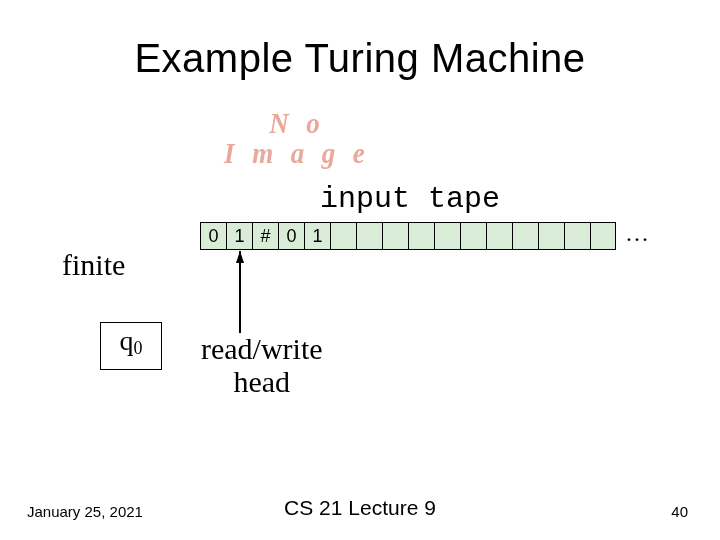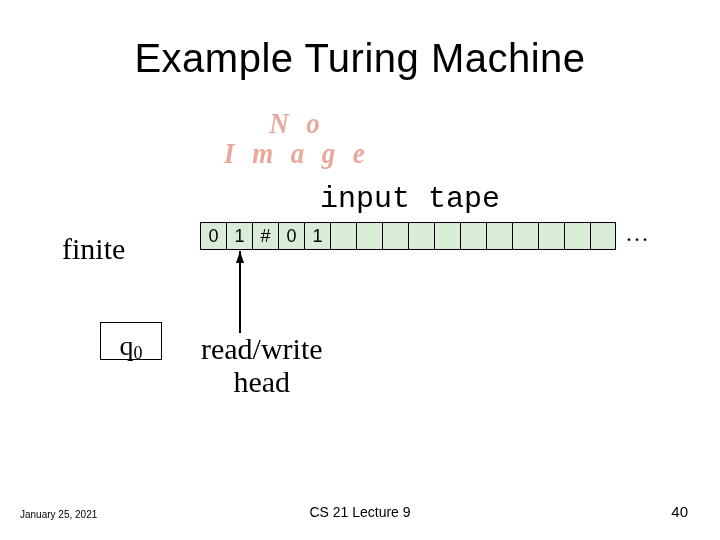--- a/index.html
+++ b/index.html
@@ -60,38 +60,38 @@
     }
     .ellipsis {
       position: absolute;
       top: 220px;
       left: 625px;
       font-size: 24px;
       font-family: "Times New Roman", serif;
     }
     .finite-control-label {
       position: absolute;
-      top: 232px;
+      top: 248px;
       left: 62px;
       font-size: 30px;
       font-family: "Times New Roman", serif;
       text-align: right;
       line-height: 1.1;
     }
     .state-box {
       position: absolute;
       top: 322px;
       left: 100px;
       width: 62px;
-      height: 38px;
+      height: 48px;
       border: 1px solid #000;
       font-size: 28px;
       font-family: "Times New Roman", serif;
       text-align: center;
-      line-height: 46px;
+      line-height: 36px;
     }
     .state-box sub {
       font-size: 18px;
       vertical-align: baseline;
       position: relative;
       top: 4px;
     }
     .rw-head-label {
       position: absolute;
       top: 332px;
@@ -102,30 +102,30 @@
       line-height: 1.1;
     }
     .arrow {
       position: absolute;
       top: 251px;
       left: 236px;
     }
     .footer-date {
       position: absolute;
       bottom: 20px;
-      left: 20px;
-      font-size: 10px;
+      left: 27px;
+      font-size: 15px;
     }
     .footer-center {
       position: absolute;
       bottom: 20px;
       left: 0;
       width: 100%;
       text-align: center;
-      font-size: 14px;
+      font-size: 21px;
     }
     .footer-page {
       position: absolute;
       bottom: 20px;
       right: 32px;
       font-size: 15px;
     }
   </style>
 </head>
 <body>

